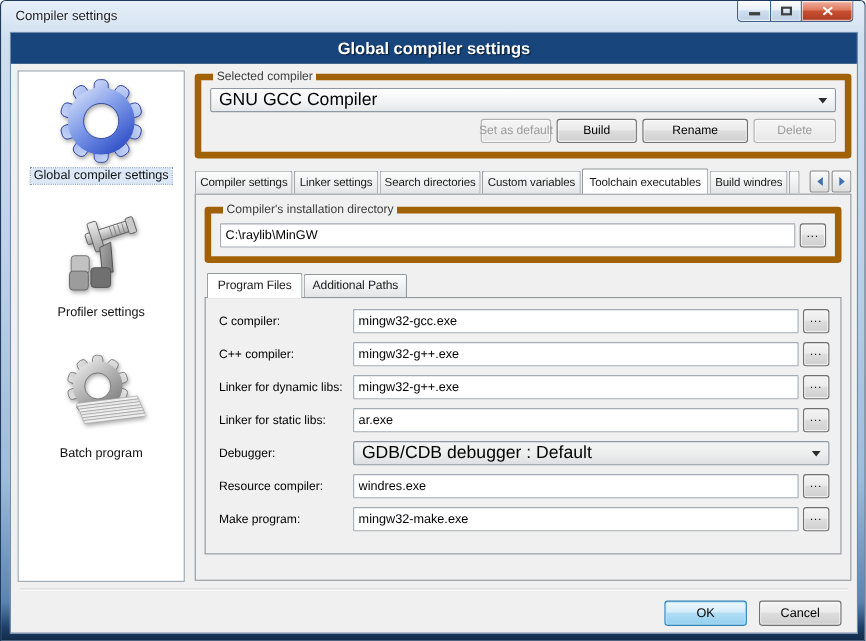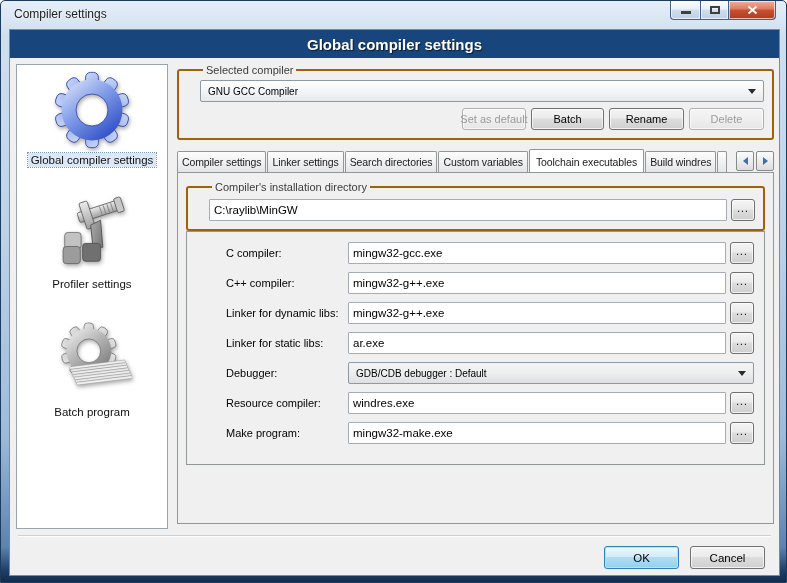--- a/index.html
+++ b/index.html
@@ -35,36 +35,36 @@
   .sidebar{position:absolute;left:6px;top:6px;width:152px;height:465px;background:#fff;border:1px solid #9aa4ad;
     display:flex;flex-direction:column;align-items:center;overflow:hidden;}
   .side-item{display:flex;flex-direction:column;align-items:center;cursor:pointer;}
   .side-item .icwrap{width:82px;height:82px;display:flex;align-items:center;justify-content:center;}
   .side-item svg{filter:drop-shadow(1px 2px 2px rgba(0,0,0,.35));}
   .side-label{font-size:11.5px;color:#111;padding:1px 3px;margin-top:2px;white-space:nowrap;}
   .side-item.selected .side-label{background:var(--selection-bg);outline:1px dotted #7a98b8;}
   .si1{margin-top:4px;} .si2{margin-top:26px;} .si3{margin-top:30px;}
   
   .main{position:absolute;left:167px;top:6px;width:597px;}
-  fieldset{border:2px solid #a16207;border-radius:3px;padding:4px 8px 8px 21px;background:transparent;}
+  fieldset{border:6px solid #a16207;border-radius:3px;padding:4px 8px 8px 8px;background:transparent;}
   legend{font-size:11px;color:#3c3c3c;padding:0 3px;margin-left:3px;}
   
   .combo{height:22px;border:1px solid #8e99a3;border-radius:2px;display:flex;align-items:center;padding:0 7px;
     background:linear-gradient(180deg,#fff,#f3f4f5 55%,#e6e8ea);cursor:default;}
-  .combo span{font-size:10px;color:#000;}
+  .combo span{font-size:16px;color:#000;}
   .combo .arr{margin-left:auto;width:0;height:0;border-left:4px solid transparent;border-right:4px solid transparent;border-top:5px solid #2b2b2b;}
   .combo.gray{background:linear-gradient(180deg,#f4f4f4,#eceded 55%,#dddfe2);}
   
   .btn{height:22px;border:1px solid #707070;border-radius:3px;font-size:11px;color:#000;text-align:center;
     background:linear-gradient(180deg,#f4f4f4,#ebebeb 45%,#dddddd 50%,#cfcfcf);box-shadow:inset 0 0 0 1px rgba(255,255,255,.7);
     display:flex;align-items:center;justify-content:center;cursor:pointer;white-space:nowrap;}
   .btn.disabled{color:#9b9b9b;border-color:#b0b0b0;background:linear-gradient(180deg,#f5f5f5,#efefef 50%,#e6e6e6);cursor:default;}
   .btnrow{display:flex;margin-top:6px;align-items:center;}
   .btnrow .sp{flex:1;}
-  .b-set{width:64px;} .b-copy{width:73px;margin-left:5px;} .b-ren{width:75px;margin-left:5px;}
+  .b-set{width:64px;} .b-copy{width:73px;margin-left:5px;} .b-ren{width:96px;margin-left:5px;}
   .b-del{width:75px;margin-left:5px;} .b-reset{width:92px;margin-left:22px;}
   
   .tabstrip{position:relative;margin-top:8px;height:24px;display:flex;align-items:flex-end;padding-right:44px;overflow:hidden;}
   .tab{height:21px;flex-shrink:0;border:1px solid #919699;border-bottom:none;border-radius:2px 2px 0 0;
     background:linear-gradient(180deg,#fdfdfd,#f0f1f2 50%,#e4e5e7);font-size:10.5px;letter-spacing:-0.1px;
     display:flex;align-items:center;padding:0 4px;margin-right:1px;cursor:pointer;color:#1a1a1a;white-space:nowrap;}
   .tab.active{height:24px;background:#fff;position:relative;z-index:3;margin-bottom:-1px;padding:0 6px;}
   .tab.partial{width:10px;padding:0;}
   .tabarrows{position:absolute;right:0;top:3px;display:flex;z-index:4;background:#f0f0f0;}
   .tarr{width:18px;height:20px;border:1px solid #8a8a8a;border-radius:2px;margin-left:2px;
@@ -77,21 +77,21 @@
   .txt{height:22px;border:1px solid #a5acb5;border-radius:1px;background:#fff;font-size:11.5px;padding:0 4px;color:#000;width:100%;}
   .bbrowse{width:24px;height:22px;flex-shrink:0;margin-left:4px;font-size:10px;letter-spacing:1px;padding-bottom:4px;}
   .bauto{width:86px;flex-shrink:0;margin-left:4px;}
   .note{margin-top:5px;font-size:11px;color:var(--note-color);white-space:nowrap;overflow:hidden;}
   
   .subtabs{display:flex;align-items:flex-end;height:23px;margin-top:8px;padding-left:2px;}
   .subtabs .tab{font-size:11px;padding:0 7px;}
   .subtabs .tab.active{height:23px;padding:0 9px;}
   .subpage{border:1px solid #919699;background:#f0f0f0;height:234px;padding:10px 10px 0 12px;position:relative;z-index:1;}
   .frow{display:flex;align-items:center;margin-bottom:8px;}
-  .flabel{width:122px;flex-shrink:0;font-size:11px;color:#000;margin-left:27px;}
+  .flabel{width:122px;flex-shrink:0;font-size:11px;color:#000;}
   .fctl{flex:1;display:flex;align-items:center;}
   
   .sep{position:absolute;left:8px;right:8px;top:477px;border-top:1px solid #cfcfcf;border-bottom:1px solid #fdfdfd;}
   .footer{position:absolute;top:488px;right:14px;display:flex;}
   .fbtn{width:75px;height:23px;font-size:11.5px;}
   .fbtn.ok{border-color:var(--ok-border);
     background:linear-gradient(180deg,#eef8fd,#d3ecfa 45%,#b0ddf4 50%,#95cfee);box-shadow:inset 0 0 0 1px #b6e3f7;}
   .fbtn.cancel{margin-left:11px;}
 </style>
 </head>
@@ -226,21 +226,21 @@
 
         <fieldset>
           <legend>Selected compiler</legend>
           <div class="combo">
             <span>GNU GCC Compiler</span>
             <span class="arr"></span>
           </div>
           <div class="btnrow">
             <span class="sp"></span>
             <div class="btn disabled b-set">Set as default</div>
-            <div class="btn b-copy">Batch</div>
+            <div class="btn b-copy">Build</div>
             <div class="btn b-ren">Rename</div>
             <div class="btn disabled b-del">Delete</div>
           </div>
         </fieldset>
 
         <div class="tabstrip">
           <div class="tab">Compiler settings</div>
           <div class="tab">Linker settings</div>
           <div class="tab">Search directories</div>
           <div class="tab">Custom variables</div>
@@ -260,20 +260,24 @@
         <div class="tabpage">
 
           <fieldset>
             <legend>Compiler's installation directory</legend>
             <div class="dirrow">
               <input class="txt" value="C:\raylib\MinGW" style="">
               <div class="btn bbrowse">...</div>
             </div>
           </fieldset>
 
+          <div class="subtabs">
+            <div class="tab active">Program Files</div>
+            <div class="tab">Additional Paths</div>
+          </div>
 
           <div class="subpage">
 
             <div class="frow">
               <span class="flabel">C compiler:</span>
               <span class="fctl">
                 <input class="txt" value="mingw32-gcc.exe" style="">
                 <span class="btn bbrowse">...</span>
               </span>
             </div>

